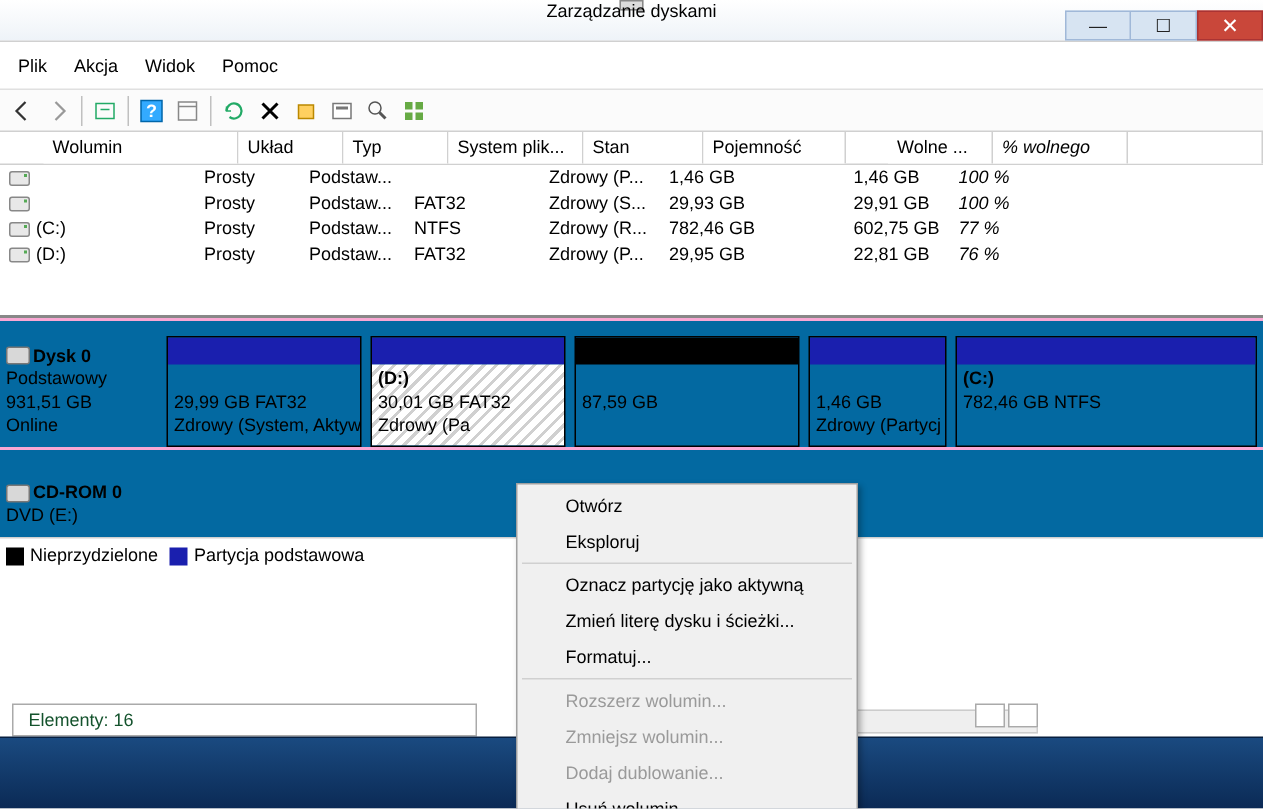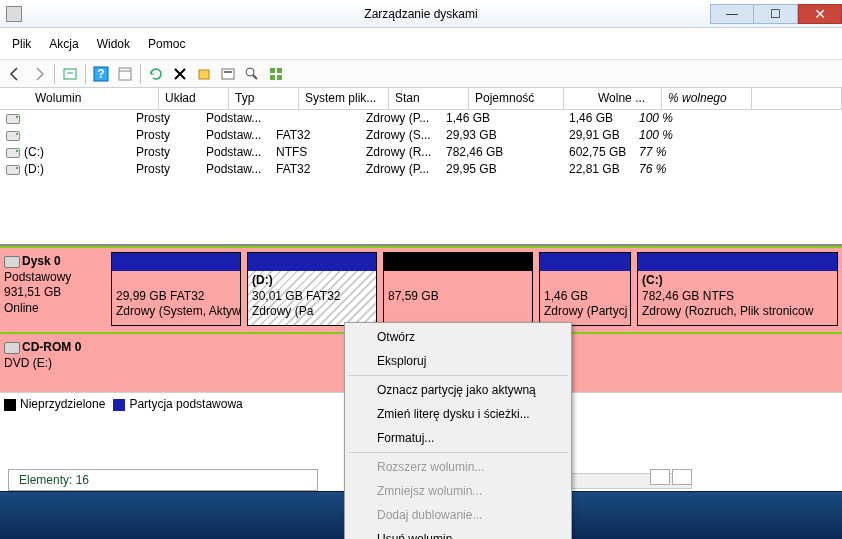--- a/index.html
+++ b/index.html
@@ -1,49 +1,49 @@
 <!DOCTYPE html>
 <html><head>
 <meta charset="utf-8">
 <style>
 * { box-sizing: border-box; margin: 0; padding: 0; font-family: "Segoe UI", Tahoma, sans-serif; font-size: 12px; }
 body { background: #ccc; width: 842px; height: 539px; overflow: hidden; position: relative; }
 
 .window { background: #fff; width: 842px; height: 539px; display: flex; flex-direction: column; position: relative; }
 
-.titlebar { height: 28px; background: linear-gradient(#fff,#eef3f8); display: flex; align-items: center; border-bottom: 1px solid #d0d0d0; position: relative; }
+.titlebar { height: 28px; background: linear-gradient(#fff,#eef3f8); display: flex; align-items: center; border-bottom: 1px solid #d0d0d0; position: relative; flex-direction: column; }
 .titlebar .sysicon { width: 16px; height: 16px; margin: 0 6px; background:#dcdcdc; border:1px solid #888; }
 .titlebar .title { position:absolute; left:50%; transform:translateX(-50%); color:#000; }
 .win-controls { margin-left:auto; display:flex; }
 .win-controls div { width:44px; height:20px; text-align:center; line-height:18px; font-family:Arial; }
 .win-min,.win-max { background:#d7e4f2; border:1px solid #a0b8d8; border-left:none; color:#222; }
 .win-min{border-left:1px solid #a0b8d8;}
 .win-close { background:#c9473a; color:#fff; border:1px solid #a33; font-size:14px; }
 
 .menubar { height:32px; display:flex; align-items:center; padding:0 4px; gap:2px; border-bottom:1px solid #e0e0e0; background:#fff; }
 .menubar span { padding:2px 8px; }
 
 .toolbar { height:28px; display:flex; align-items:center; padding:0 4px; gap:2px; border-bottom:1px solid #d0d0d0; background:#fbfbfb; }
 .tb { width:22px; height:22px; display:flex; align-items:center; justify-content:center; border:1px solid transparent; }
 .tb svg{width:16px;height:16px;}
 .tb-sep{width:1px;height:20px;background:#c0c0c0;margin:0 2px;}
 
 .list { flex:0 0 auto; border-bottom:2px solid #888; background:#fff; }
 .list-head { display:flex; height:22px; border-bottom:1px solid #d0d0d0;padding-left:29px; }
 .list-head div { padding:3px 6px; border-right:1px solid #d0d0d0; background:#fff; font-weight:normal; color:#000; white-space:nowrap; overflow:hidden; }
-.list-body { padding-bottom:66px; }
+.list-body { padding-bottom:32px; }
 .list-row { display:flex; height:17px; }
 .list-row > div { padding:1px 6px; white-space:nowrap; overflow:hidden; }
 .drive-icon{display:inline-block;width:14px;height:10px;background:#e8e8e8;border:1px solid #888;border-radius:2px;vertical-align:middle;margin-right:4px;position:relative;}
 .drive-icon::after{content:"";position:absolute;right:1px;top:1px;width:2px;height:2px;background:#5a5;}
 
 .c0{width:130px;} .c1{width:70px;} .c2{width:70px;} .c3{width:90px;} .c4{width:80px;} .c5{width:95px;} .c6{width:70px;margin-left:28px;} .c7{width:90px;font-style:italic;}
 
 .graphic-area{background:#fff;flex:1;overflow:hidden;}
-.disk-row{display:flex;border-top:2px solid #84cc16;height:86px;background:#fca5a5;gap:6px;padding-right:4px;}
+.disk-row{display:flex;border-top:2px solid #f9a8d4;height:86px;background:#0369a1;gap:6px;padding-right:4px;align-items:flex-end;}
 .disk-label{width:105px;padding:6px 4px;line-height:1.3;}
 .disk-label .hdr{white-space:nowrap;}
 .disk-ico{display:inline-block;width:16px;height:12px;background:#d8d8d8;border:1px solid #777;border-radius:2px;vertical-align:middle;margin-right:2px;}
 .part{border:1px solid #000;display:flex;flex-direction:column;height:74px;margin-top:4px;overflow:hidden;}
 .part-head{height:18px;}
 .blue{background:#1a1fae;}
 .black{background:#000;}
 .part-body{padding:2px 4px;line-height:1.3;flex:1;white-space:nowrap;overflow:hidden;font-size:12px;}
 .hatched{background:repeating-linear-gradient(135deg,#fff,#fff 4px,#d0d0d0 4px,#d0d0d0 6px);}
 
@@ -250,21 +250,20 @@
           <div>&nbsp;</div>
           <div>1,46 GB</div>
           <div>Zdrowy (Partycj</div>
         </div>
       </div>
       <div class="part" style="flex:1">
         <div class="part-head blue"></div>
         <div class="part-body">
           <div><b>(C:)</b></div>
           <div>782,46 GB NTFS</div>
-          <div>Zdrowy (Rozruch, Plik stronicow</div>
         </div>
       </div>
     </div>
 
     <div class="disk-row" style="height:60px">
       <div class="disk-label">
         <div class="hdr"><span class="disk-ico"></span><b>CD-ROM 0</b></div>
         <div>DVD (E:)</div>
       </div>
     </div>

